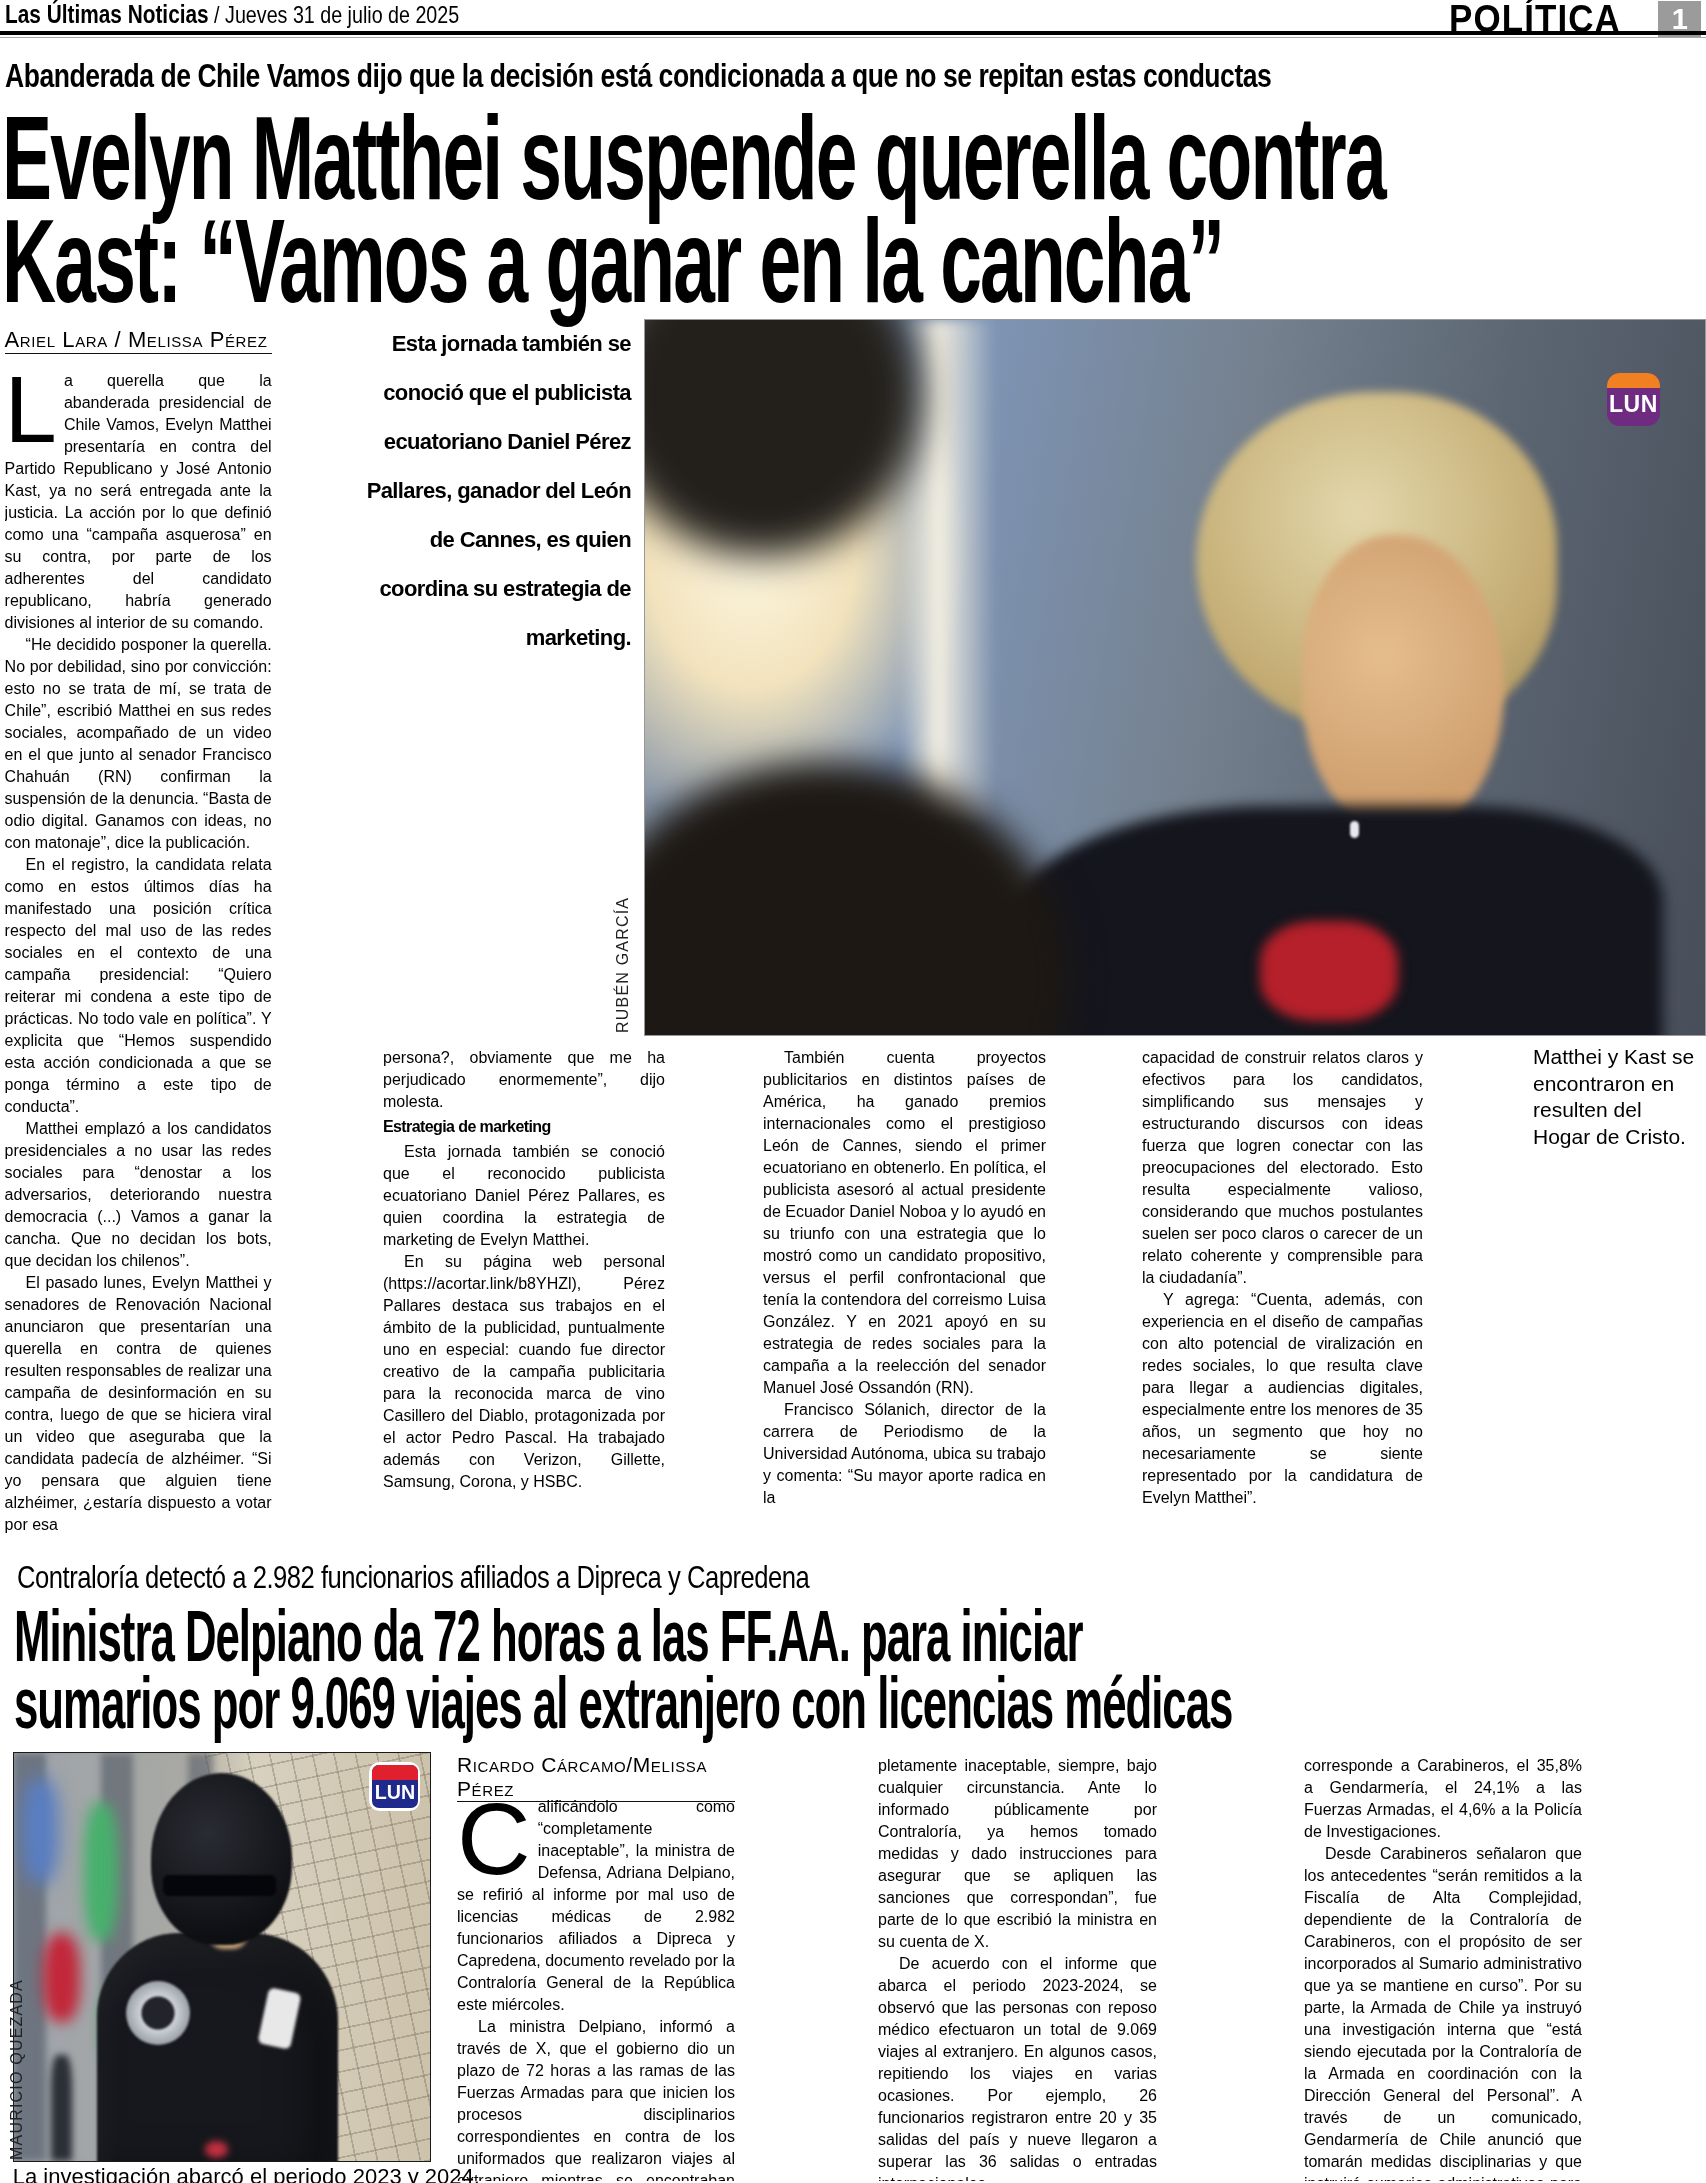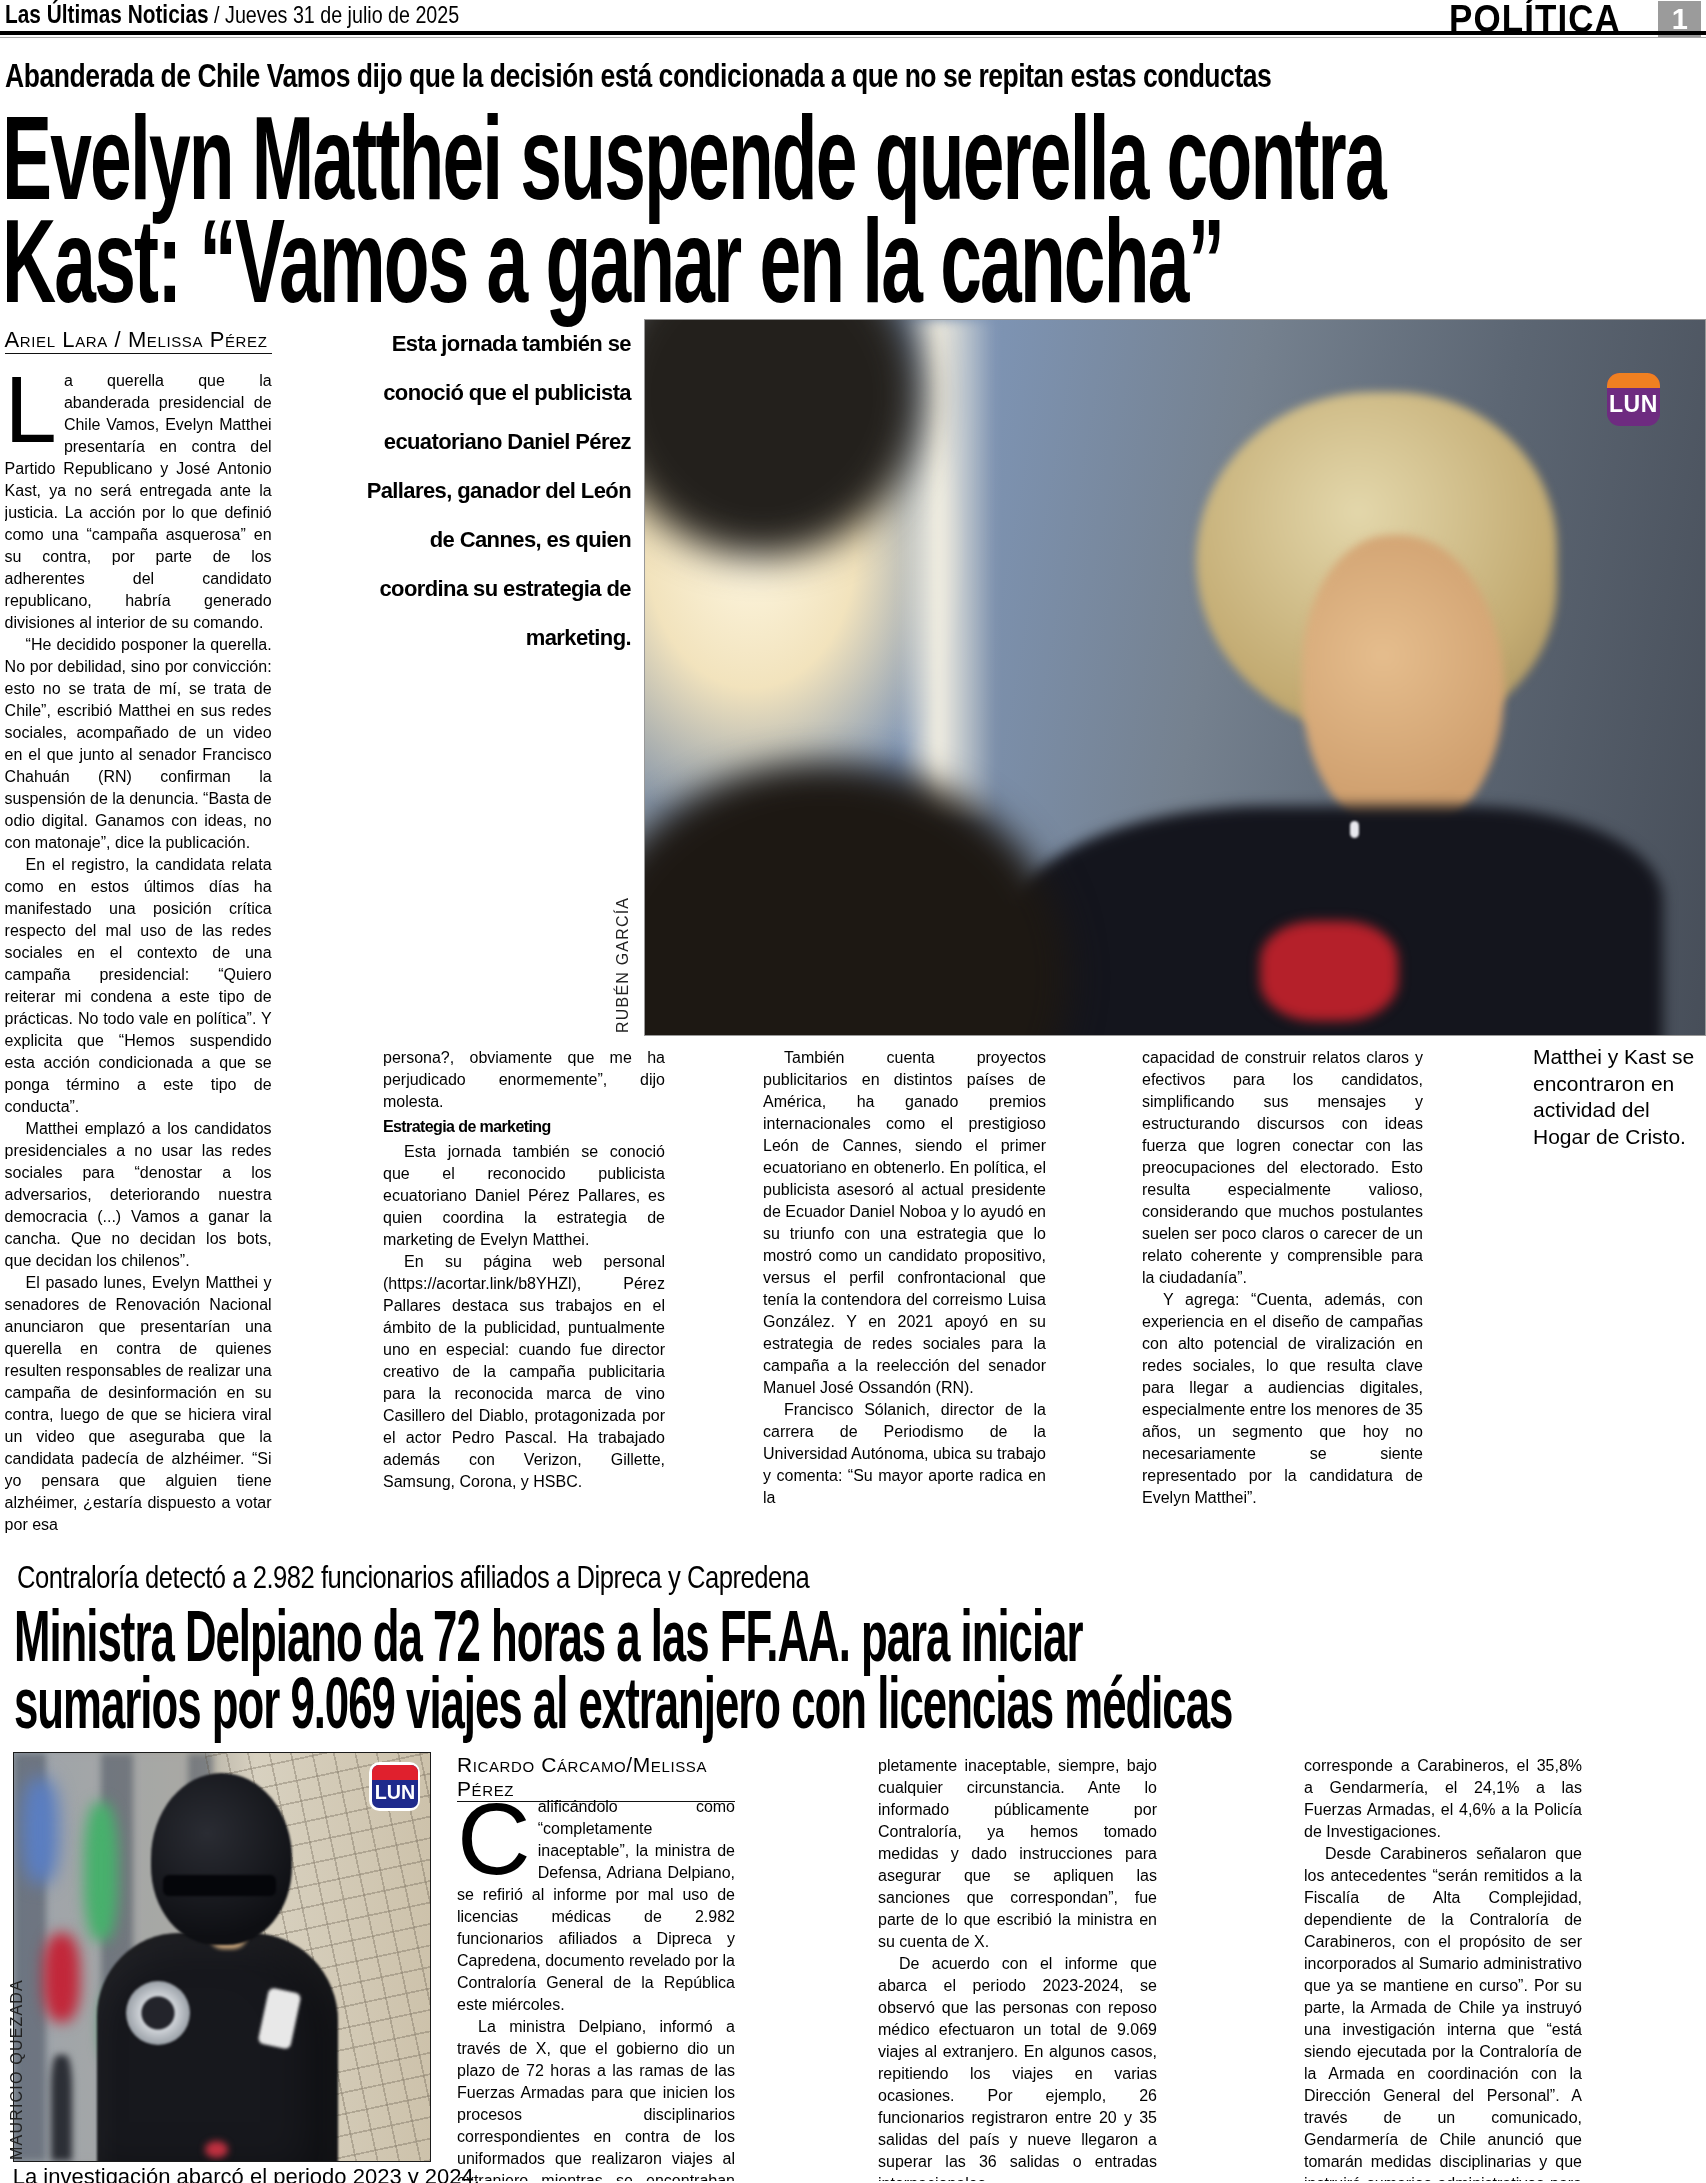--- a/index.html
+++ b/index.html
@@ -146,21 +146,21 @@
     <div class="blob ph1-collar abs"></div>
     <div class="abs ph1-earring"></div>
     <div class="blob ph1-fghead abs"></div>
     <div class="abs lun1" style="right:45px;top:53px;">
       <span class="band"></span>
       <span class="txt">LUN</span>
     </div>
   </div>
   <div class="abs vcredit" style="left:614px;top:1033px;">RUBÉN GARCÍA</div>
 
-  <div class="abs photocaption" style="left:1533px;top:1044px;width:171px;">Matthei y Kast se encontraron en actividad del Hogar de Cristo.</div>
+  <div class="abs photocaption" style="left:1533px;top:1044px;width:171px;">Matthei y Kast se encontraron en resulten del Hogar de Cristo.</div>
 
   <div class="abs col" style="left:383px;top:1047px;width:282px;height:490px;">
     <p>persona?, obviamente que me ha perjudicado enormemente”, dijo molesta.</p>
     <p class="subhead">Estrategia de marketing</p>
     <p class="ind">Esta jornada también se conoció que el reconocido publicista ecuatoriano Daniel Pérez Pallares, es quien coordina la estrategia de marketing de Evelyn Matthei.</p>
     <p class="ind">En su página web personal (https://acortar.link/b8YHZl), Pérez Pallares destaca sus trabajos en el ámbito de la publicidad, puntualmente uno en especial: cuando fue director creativo de la campaña publicitaria para la reconocida marca de vino Casillero del Diablo, protagonizada por el actor Pedro Pascal. Ha trabajado además con Verizon, Gillette, Samsung, Corona, y HSBC.</p>
   </div>
   <div class="abs col" style="left:763px;top:1047px;width:283px;height:490px;">
     <p class="ind">También cuenta proyectos publicitarios en distintos países de América, ha ganado premios internacionales como el prestigioso León de Cannes, siendo el primer ecuatoriano en obtenerlo. En política, el publicista asesoró al actual presidente de Ecuador Daniel Noboa y lo ayudó en su triunfo con una estrategia que lo mostró como un candidato propositivo, versus el perfil confrontacional que tenía la contendora del correismo Luisa González. Y en 2021 apoyó en su estrategia de redes sociales para la campaña a la reelección del senador Manuel José Ossandón (RN).</p>
     <p class="ind">Francisco Sólanich, director de la carrera de Periodismo de la Universidad Autónoma, ubica su trabajo y comenta: “Su mayor aporte radica en la</p>

